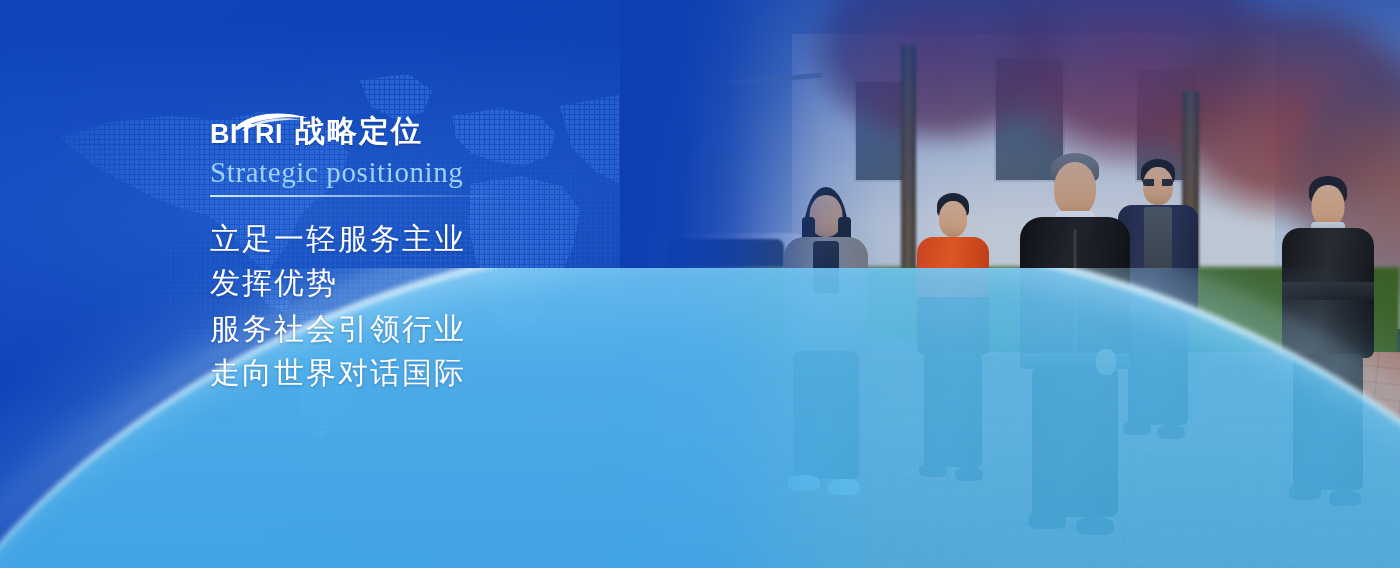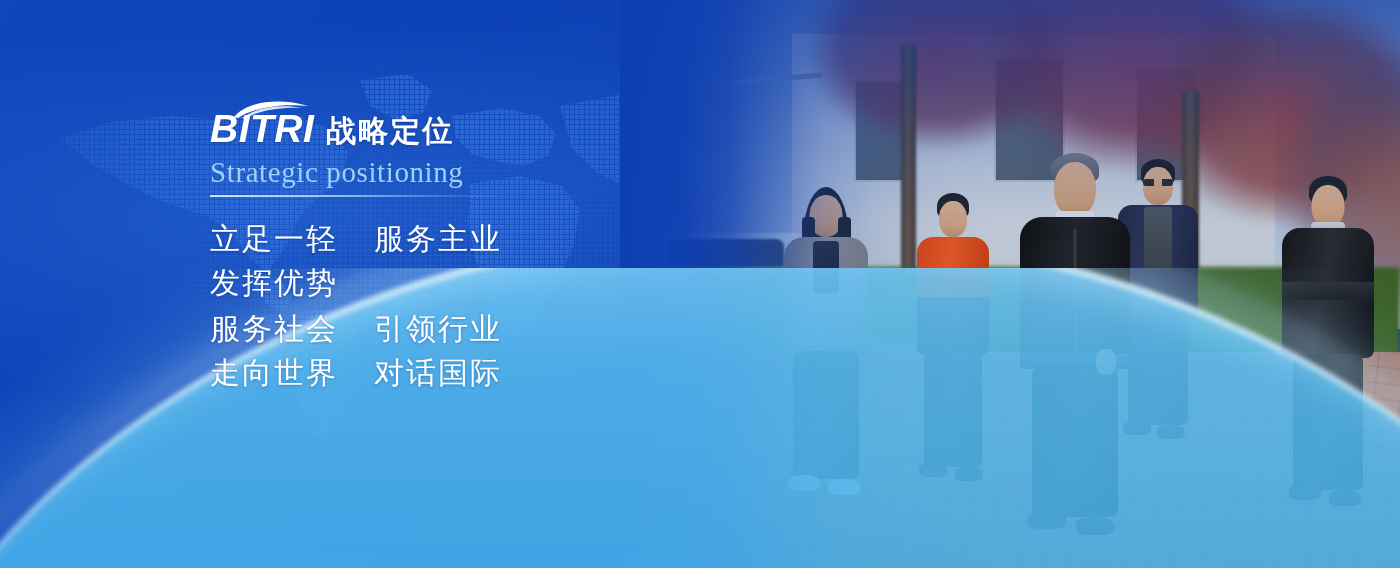--- a/index.html
+++ b/index.html
@@ -231,21 +231,21 @@
     display:inline-block;
     padding-top:6px;
   }
   .logo-swoosh{
     position:absolute; left:22px; top:-4px;
     width:78px; height:20px;
     overflow:hidden;
   }
   .logo-swoosh svg{ display:block; }
   .logo-word{
-    font-size:39px; font-weight:bold; font-style:italic;
+    font-size:27px; font-weight:bold; 
     color:#ffffff; letter-spacing:.5px; line-height:1;
     font-family:"Liberation Sans","DejaVu Sans",sans-serif;
     text-shadow:0 1px 2px rgba(0,20,70,.35);
   }
   .logo-cn{
     font-size:30px; font-weight:bold; color:#ffffff;
     line-height:1; letter-spacing:2px;
     padding-bottom:2px;
     text-shadow:0 1px 2px rgba(0,20,70,.35);
   }
@@ -261,21 +261,20 @@
   }
   .rule{
     margin-top:6px;
     width:300px; height:2px;
     background:linear-gradient(90deg, rgba(215,238,255,.95) 0%, rgba(190,225,255,.75) 42%, rgba(150,200,245,.25) 78%, rgba(150,200,245,0) 100%);
   }
 
   .slogans{ margin-top:20px; }
   .slogan-line{
     display:flex;
-    gap:36px;
     font-size:30px;
     color:#ffffff;
     line-height:44px;
     letter-spacing:2px;
     white-space:nowrap;
     text-shadow:0 1px 3px rgba(0,25,85,.30);
   }
   .slogan-line span{ display:inline-block; }
 
   .lines-gap{ height:2px; }

